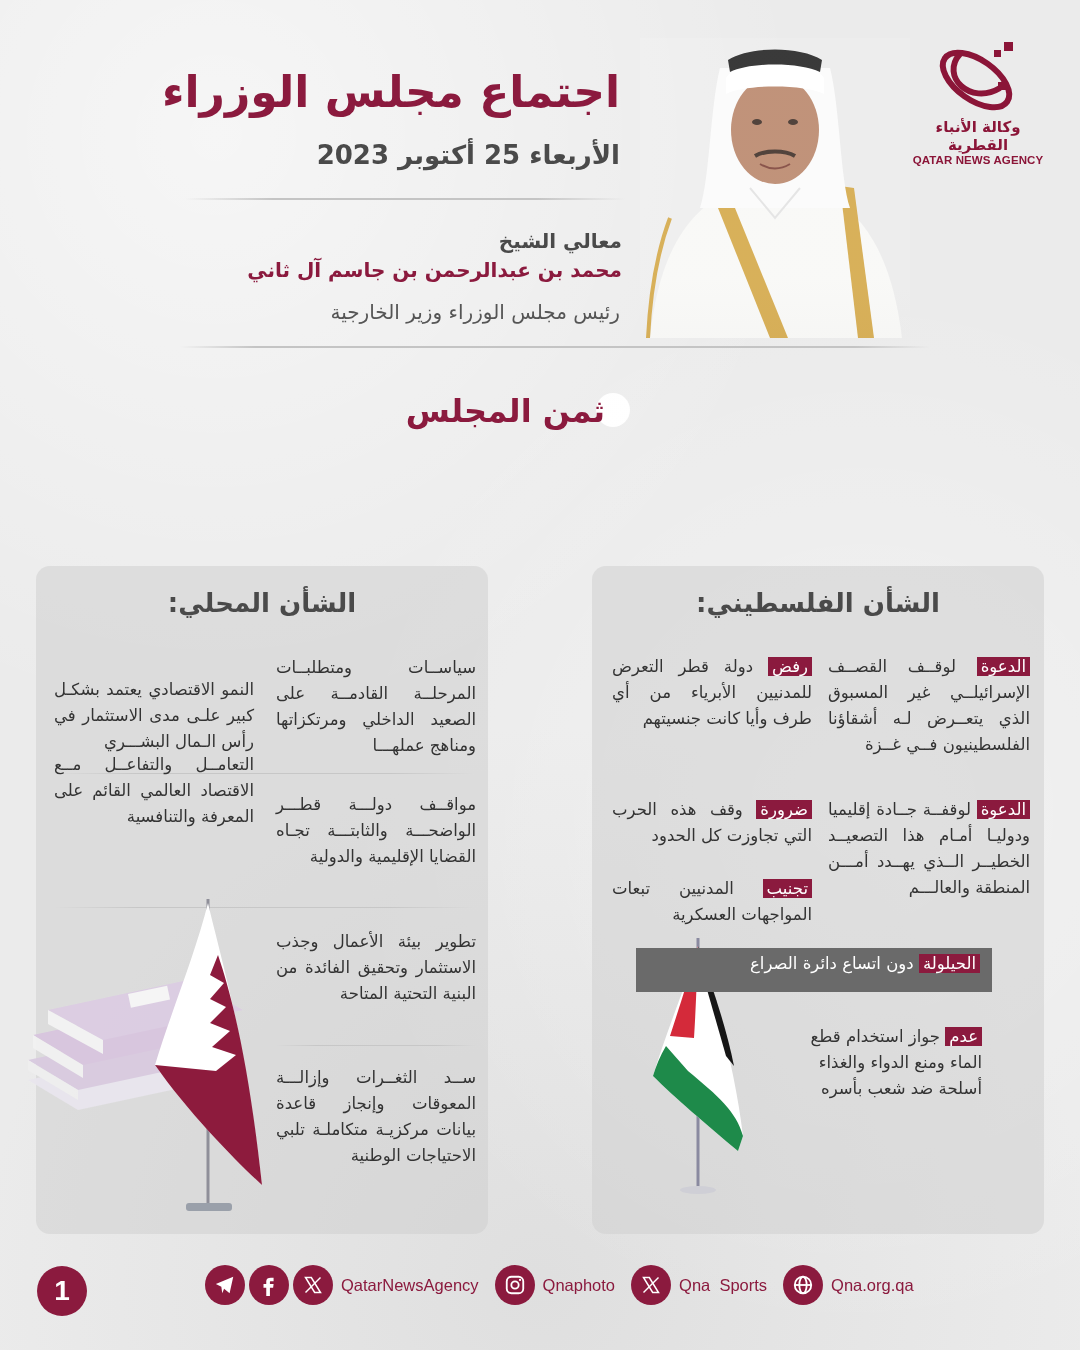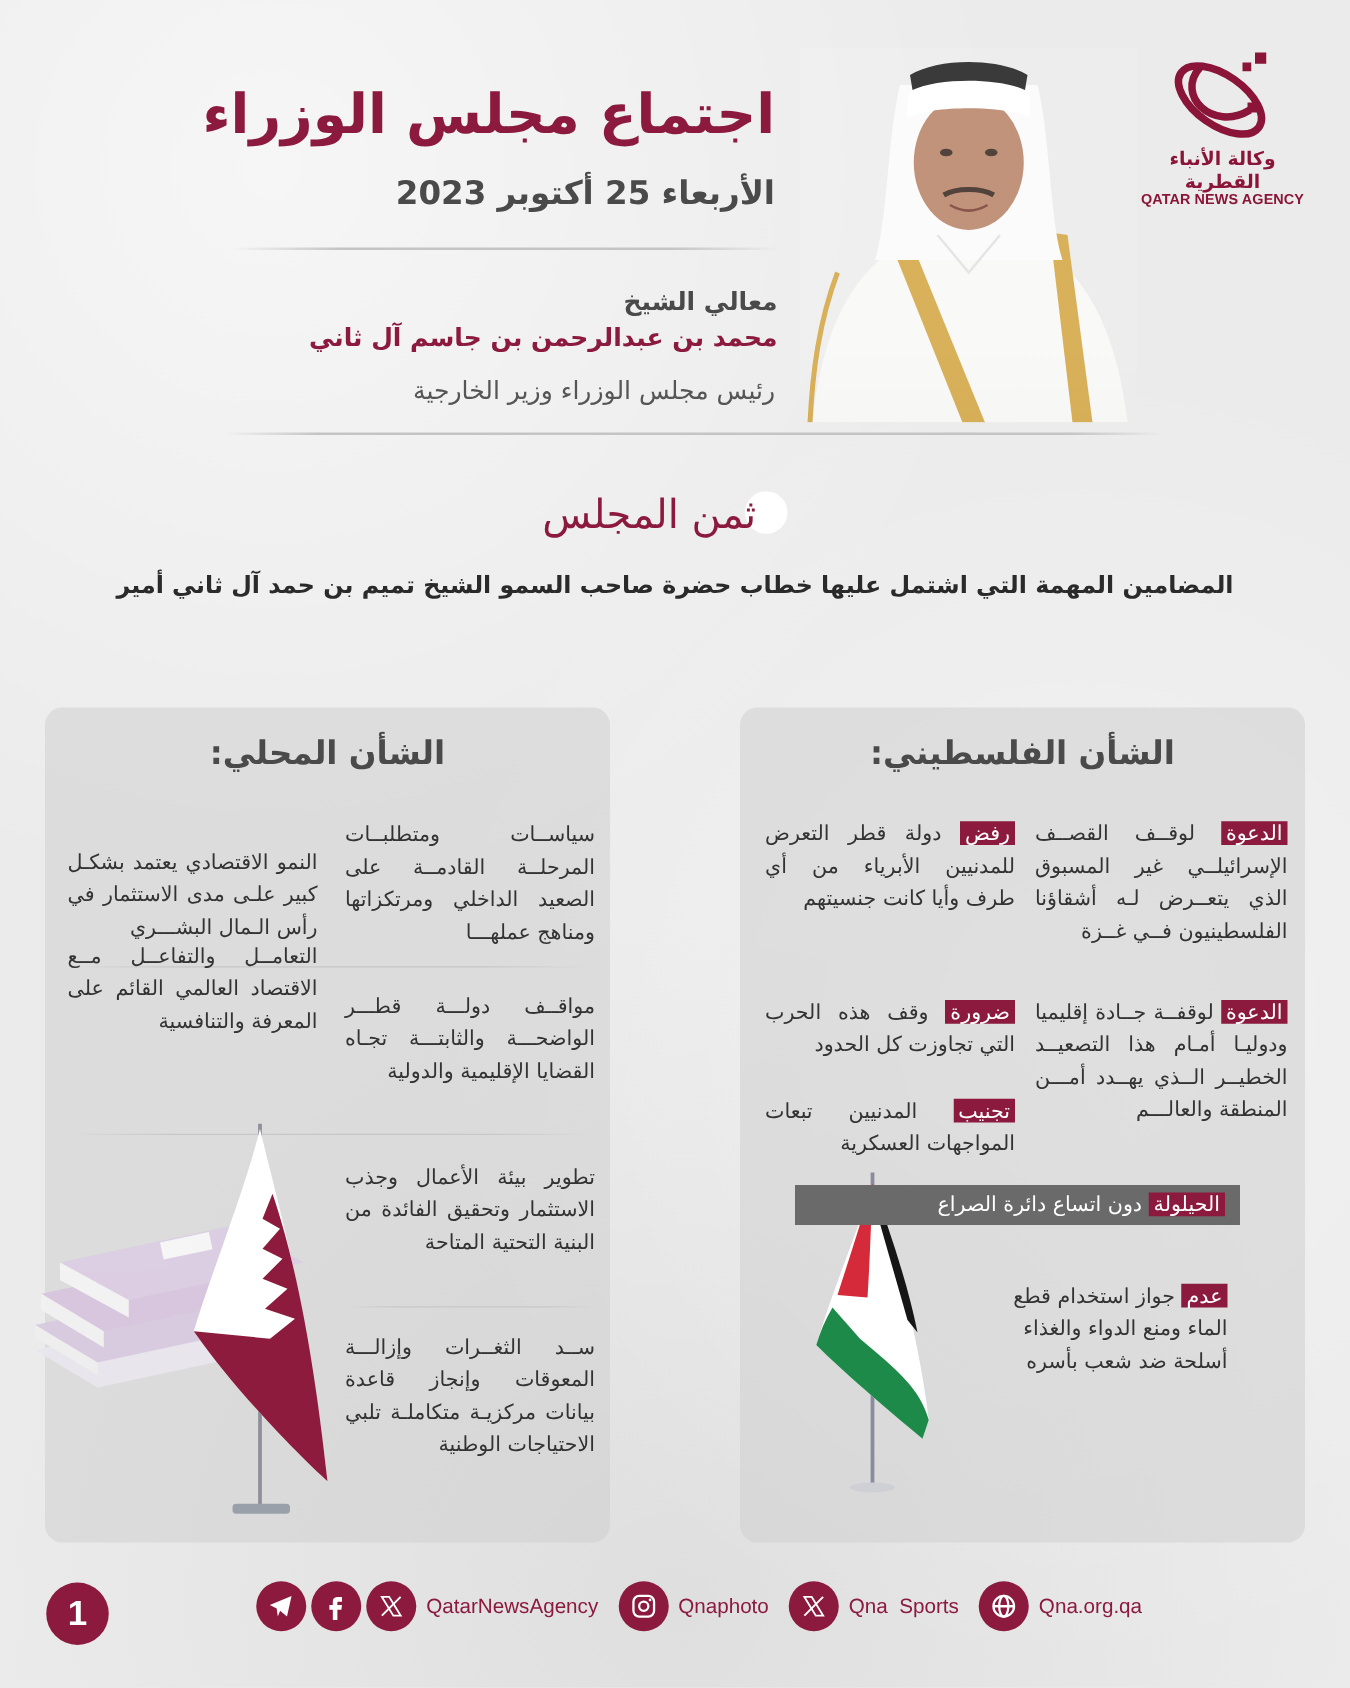--- a/index.html
+++ b/index.html
@@ -30,36 +30,36 @@
   .sep-top { left: 185px; top: 198px; width: 440px; height: 2px; background: linear-gradient(to right, rgba(180,180,180,0), #c4c4c4 20%, #c4c4c4 80%, rgba(180,180,180,0)); }
   .honorific { right: 458px; top: 229px; font-size: 20px; font-weight: bold; color: #4a4a4a; white-space: nowrap; }
   .name { right: 458px; top: 258px; font-size: 20px; font-weight: bold; color: #8b1a3e; white-space: nowrap; }
   .position { right: 460px; top: 300px; font-size: 20px; color: #555; white-space: nowrap; }
   .sep-mid { left: 180px; top: 346px; width: 750px; height: 2px; background: linear-gradient(to right, rgba(180,180,180,0), #c4c4c4 10%, #c4c4c4 90%, rgba(180,180,180,0)); }
 
   
   .portrait { left: 640px; top: 38px; width: 270px; height: 300px; overflow: hidden; }
 
   
-  .section-title { right: 475px; top: 392px; font-size: 32px; font-weight: normal; color: #8b1a3e; white-space: nowrap; margin-left: 11px; }
+  .section-title { right: 475px; top: 392px; font-size: 32px; font-weight: bold; color: #8b1a3e; white-space: nowrap; margin-left: 11px; }
   .section-title-dot { left: 596px; top: 393px; width: 34px; height: 34px; border-radius: 50%; background: #fff; opacity: .95; }
   .intro { left: 80px; top: 448px; width: 920px; text-align: center; font-size: 19px; font-weight: bold; color: #2a2a2a; line-height: 40px; }
 
   
   .panel { top: 566px; height: 668px; width: 452px; border-radius: 14px; background: rgba(208,208,208,0.55); }
   .panel-right { left: 592px; }
   .panel-left { left: 36px; }
   .panel-heading { top: 588px; font-size: 26px; font-weight: bold; color: #4a4a4a; white-space: nowrap; text-align: center; }
 
   .item { font-size: 16.5px; line-height: 26px; color: #333; text-align: justify; text-align-last: right; }
   .hl { background: #8b1a3e; color: #fff; padding: 0 4px; }
 
   .divider { height: 1px; background: linear-gradient(to right, rgba(190,190,190,0), #c7c7c7 20%, #c7c7c7 80%, rgba(190,190,190,0)); }
 
-  .banner { left: 636px; top: 948px; width: 356px; height: 32px; background: #6a6a6a; color: #fff; font-size: 16.5px; line-height: 32px; padding-right: 12px; white-space: nowrap; }
+  .banner { left: 636px; top: 948px; width: 356px; height: 44px; background: #6a6a6a; color: #fff; font-size: 16.5px; line-height: 32px; padding-right: 12px; white-space: nowrap; }
 
   
   .page-num { left: 37px; top: 1266px; width: 50px; height: 50px; border-radius: 50%; background: #8b1a3e; color: #fff; font-size: 28px; font-weight: bold; text-align: center; line-height: 50px; direction: ltr; font-family: "Liberation Sans", sans-serif; }
   .footer { left: 205px; top: 1264px; height: 42px; display: flex; direction: ltr; align-items: center; }
   .soc { width: 40px; height: 40px; border-radius: 50%; background: #8b1a3e; display: flex; align-items: center; justify-content: center; margin-right: 4px; }
   .soc-label { color: #8b1a3e; font-family: "Liberation Sans", sans-serif; font-size: 16.5px; margin-left: 4px; margin-right: 16px; white-space: nowrap; }
 </style>
 </head>
 <body>
 
@@ -112,21 +112,20 @@
 <div class="abs date">الأربعاء 25 أكتوبر 2023</div>
 <div class="abs sep-top"></div>
 <div class="abs honorific">معالي الشيخ</div>
 <div class="abs name">محمد بن عبدالرحمن بن جاسم آل ثاني</div>
 <div class="abs position">رئيس مجلس الوزراء وزير الخارجية</div>
 <div class="abs sep-mid"></div>
 
 <div class="abs section-title-dot"></div>
 <div class="abs section-title">ثمن المجلس</div>
 <div class="abs intro">
-  <div>المضامين المهمة التي اشتمل عليها خطاب حضرة صاحب السمو الشيخ تميم بن حمد آل ثاني أمير</div>
 </div>
 
 <div class="abs panel panel-right"></div>
 <div class="abs panel-heading" style="left:592px; width:452px;">الشأن الفلسطيني:</div>
 
 <div class="abs item" style="left:828px; top:654px; width:202px;">
   <span class="hl">الدعوة</span><span> لوقــف القصــف الإسرائيلــي غير المسبوق الذي يتعــرض لـه أشقاؤنا الفلسطينيون فــي غــزة</span>
 </div>
 <div class="abs item" style="left:612px; top:654px; width:200px;">
   <span class="hl">رفض</span><span> دولة قطر التعرض للمدنيين الأبرياء من أي طرف وأيا كانت جنسيتهم</span>

